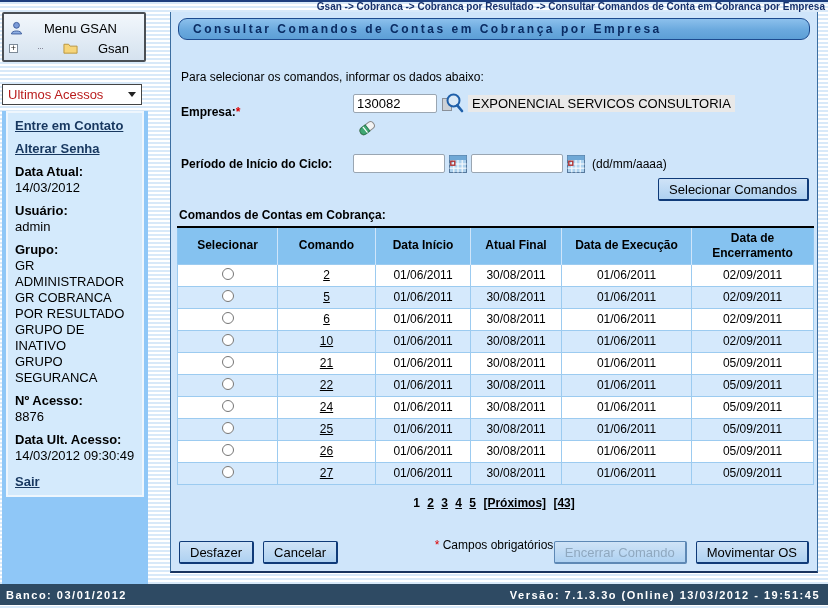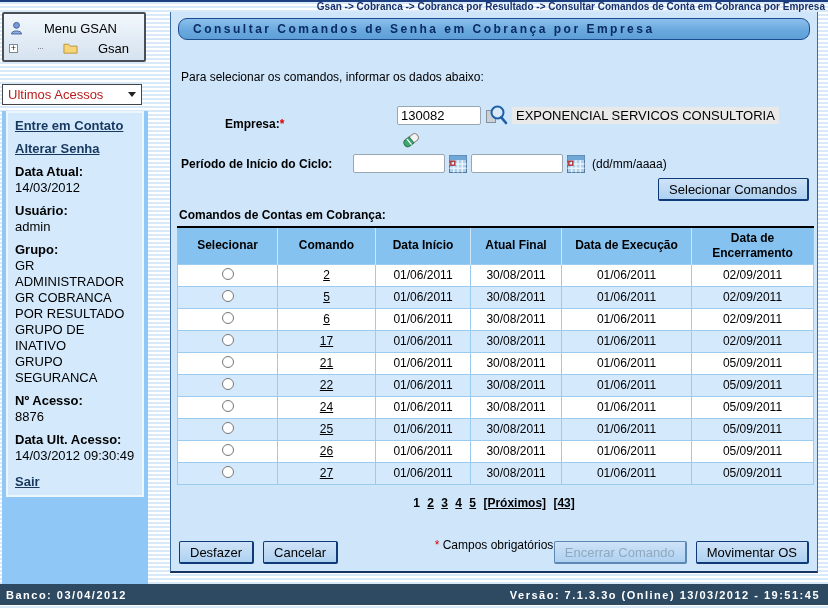--- a/index.html
+++ b/index.html
@@ -51,21 +51,21 @@
     border-bottom:2px solid #17335f;
   }
   .title-bar {
     position:absolute; top:6px; left:7px; right:7px; height:22px; border-radius:9px;
     background:linear-gradient(180deg,#8cc0ec 0%,#6aa9de 55%,#5d9fd6 100%);
     border:1px solid #1d4b8f; color:#0a2c63; font-size:12px; font-weight:bold;
     letter-spacing:2.5px; line-height:20px; padding-left:14px; overflow:hidden;
   }
   .instructions { position:absolute; top:58px; left:10px; font-size:12px; }
   .frow { position:absolute; left:10px; right:8px; display:flex; }
-  .row-empresa { top:92px;margin-left:44px; }
+  .row-empresa { top:80px; }
   .row-periodo { top:142px; align-items:center; }
   .flabel { width:172px; font-size:12px; font-weight:bold; }
   .row-empresa .flabel { padding-top:13px; }
   .req { color:#dd0000; }
   .fieldcol { display:flex; flex-direction:column; }
   .inline { display:flex; align-items:center; gap:4px; }
   input.txt {
     height:19px; border:1px solid #9aa6b2; border-radius:2px; font-size:13px;
     font-family:"Liberation Sans",sans-serif; padding:0 3px; background:#fff;
   }
@@ -182,21 +182,21 @@
       <div class="ib-group">
         <div class="ib-label">Data Ult. Acesso:</div>
         <div>14/03/2012 09:30:49</div>
       </div>
       <div style="margin-top:10px;"><a href="#">Sair</a></div>
     </div>
   </div>
 </div>
 
 <div class="main">
-  <div class="title-bar">Consultar Comandos de Senha em Cobrança por Empresa</div>
+  <div class="title-bar">Consultar Comandos de Contas em Cobrança por Empresa</div>
 
   <div class="instructions">Para selecionar os comandos, informar os dados abaixo:</div>
 
   <div class="frow row-empresa">
     <div class="flabel">
       <span>Empresa:</span><span class="req">*</span>
     </div>
     <div class="fieldcol">
       <div class="inline">
         <input class="txt empresa-input" value="130082" style="">
@@ -307,21 +307,21 @@
           <td><input type="radio" name="comandoSel" style=""></td>
           <td><a href="#" class="cmd-link">6</a></td>
           <td>01/06/2011</td>
           <td>30/08/2011</td>
           <td>01/06/2011</td>
           <td>02/09/2011</td>
         </tr>
 
         <tr>
           <td><input type="radio" name="comandoSel" style=""></td>
-          <td><a href="#" class="cmd-link">17</a></td>
+          <td><a href="#" class="cmd-link">10</a></td>
           <td>01/06/2011</td>
           <td>30/08/2011</td>
           <td>01/06/2011</td>
           <td>02/09/2011</td>
         </tr>
 
         <tr>
           <td><input type="radio" name="comandoSel" style=""></td>
           <td><a href="#" class="cmd-link">21</a></td>
           <td>01/06/2011</td>
@@ -395,15 +395,15 @@
   <div class="btnrow">
     <button class="btn">Desfazer</button>
     <button class="btn">Cancelar</button>
     <span class="spacer"></span>
     <button class="btn disabled">Encerrar Comando</button>
     <button class="btn">Movimentar OS</button>
   </div>
 </div>
 
 <div class="footer">
-  <span>Banco: 03/04/2012</span>
+  <span>Banco: 03/01/2012</span>
   <span>Versão: 7.1.3.3o (Online) 13/03/2012 - 19:51:45</span>
 </div>
 
 </body></html>

